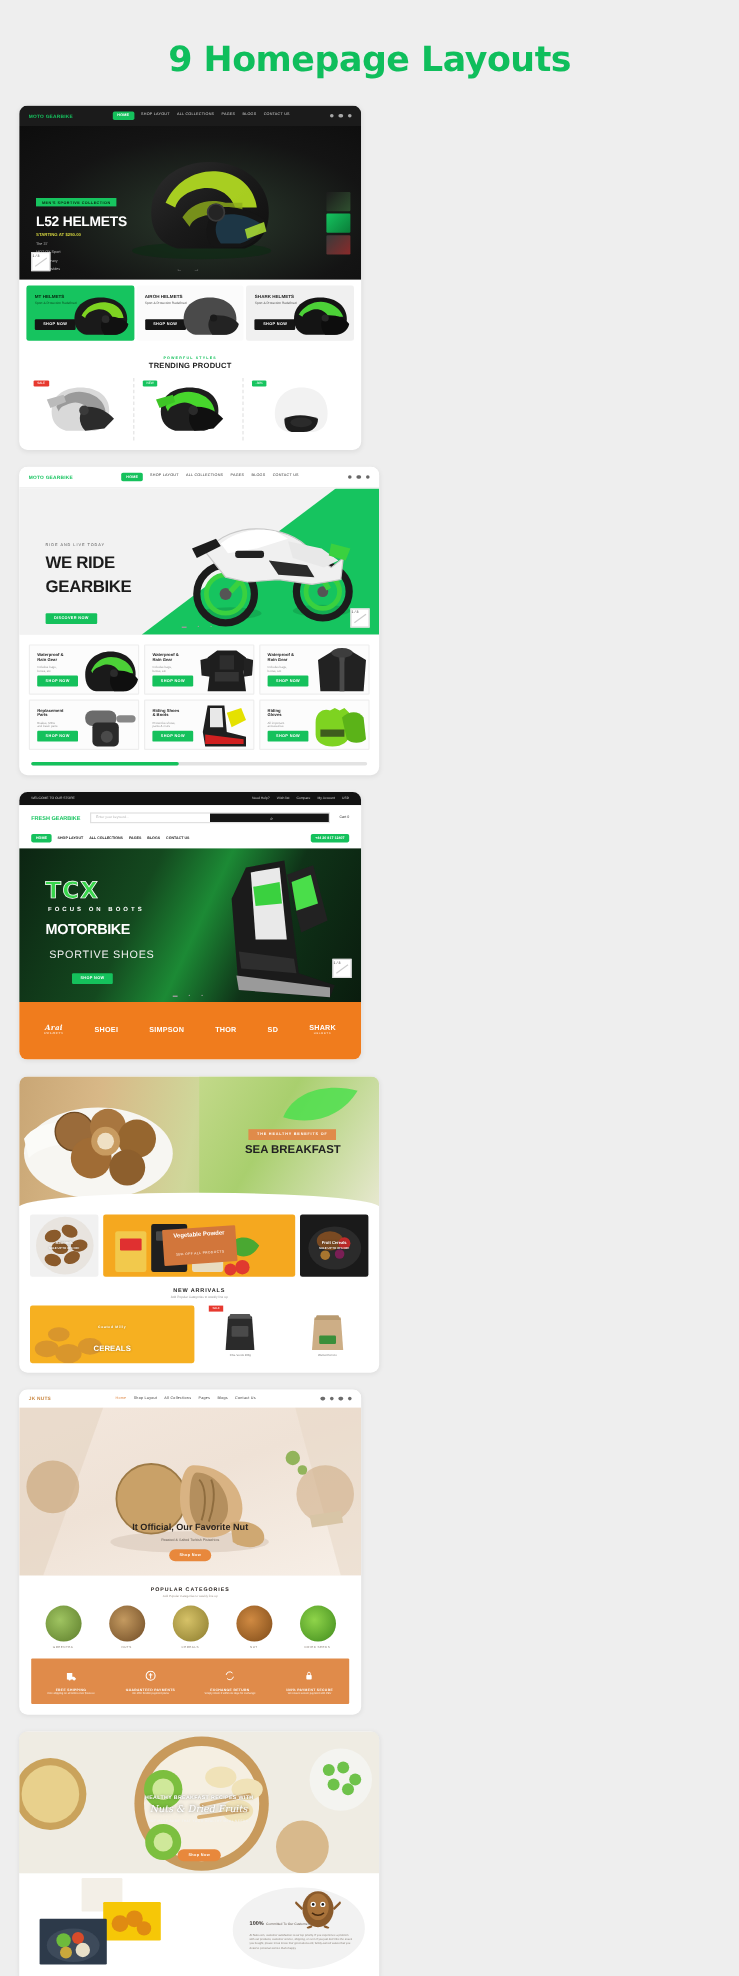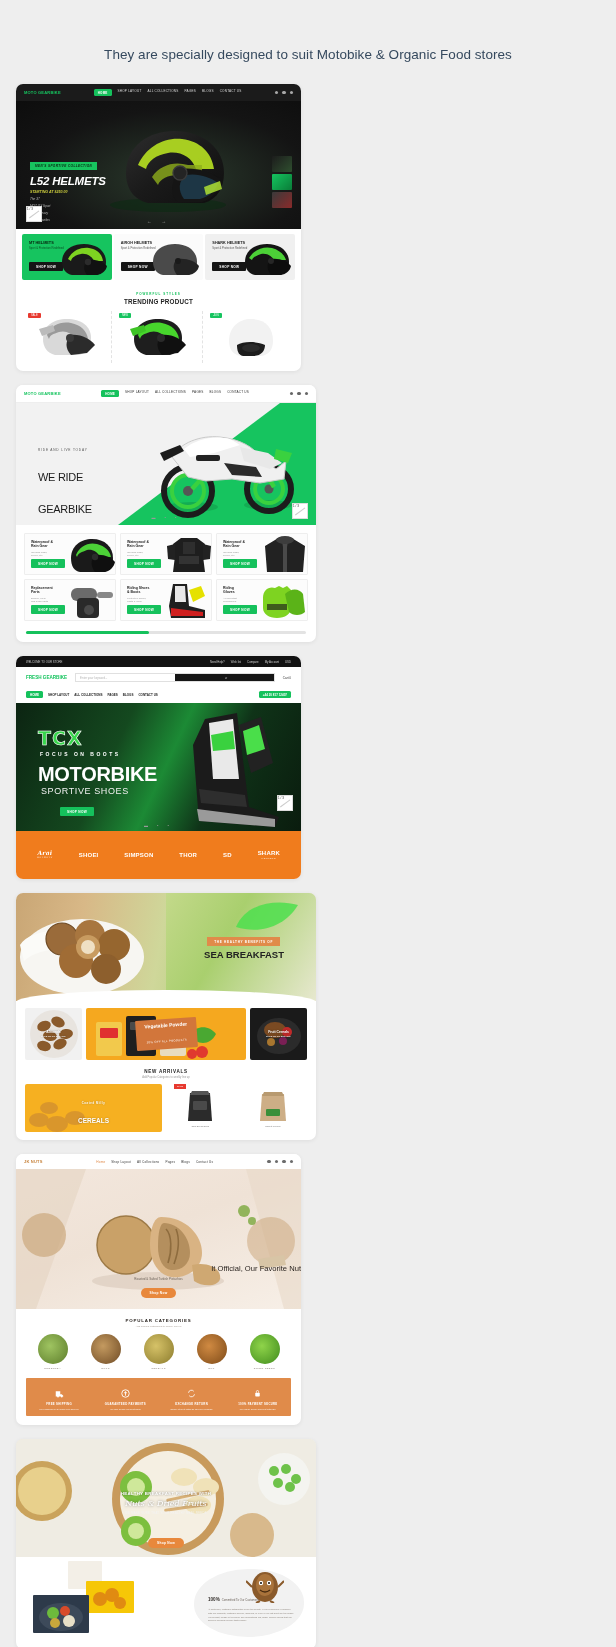--- a/index.html
+++ b/index.html
@@ -66,21 +66,21 @@
   .btn-green { background: #15c15c; color: #fff; }
   .btn-dark  { background: #151515; color: #fff; }
   .btn-orange{ background: #e8883c; color: #fff; border-radius: 9px; padding: 3px 9px; }
 
   
   .c1-hero {
     height: 128px; background: radial-gradient(ellipse at 55% 60%, #2a3a2c 0%, #141414 62%, #0d0d0d 100%);
     position: relative; color: #fff; overflow: hidden;
   }
   .c1-nav { background: #1b1b1b; color: #d8d8d8; }
-  .c1-copy { position: absolute; left: 14px; top: 52px; font-style: italic; }
+  .c1-copy { position: absolute; left: 14px; top: 52px; }
   .c1-tag { background:#17c45f; color:#06270f; font-size:3.1px; font-weight:bold; padding:1.6px 5px; display:inline-block; letter-spacing:.4px;}
   .c1-h { font-size: 11.5px; font-weight: bold; letter-spacing: -.2px; margin-top: 4px; }
   .c1-sub { font-size: 3.6px; font-weight: bold; color: #cfcf3e; margin-top: 3px; }
   .c1-lines { font-size: 3.1px; color: #bdbdbd; margin-top: 3px; }
   .helmet-svg { position: absolute; left: 92px; top: 24px; }
   .c1-thumbs { position: absolute; right: 9px; top: 55px; display: flex; flex-direction: column; gap: 2px; }
   .c1-thumb { width: 20px; height: 16px; border-radius: 1px; }
   .sq-badge {
     position:absolute; left:10px; bottom:7px; width:16px; height:16px;
     background:#fff; border:.5px solid #ddd; font-size:3px; color:#333;
@@ -101,21 +101,21 @@
   .prod:last-child{border-right:none;}
   .prod .tag { position:absolute; left:4px; top:2px; font-size:2.6px; color:#fff; padding:1px 3px; border-radius:1px;}
 
   
   .c2-nav { background:#fff; color:#333; border-bottom:.4px solid #eee;}
   .c2-hero { height:122px; background:#f2f2f2; position:relative; overflow:hidden;}
   .c2-diag { position:absolute; inset:0; background:#16c45f;
     clip-path: polygon(100% 0, 100% 100%, 34% 100%, 88% 0); }
   .c2-copy { position:absolute; left:22px; top:45px; color:#1c1c1c; }
   .c2-kick { font-size:3.2px; letter-spacing:.8px; color:#555; }
-  .c2-h { font-size:11px; font-weight:normal; line-height:1.08; margin-top:20px; letter-spacing:-.3px;}
+  .c2-h { font-size:14px; font-weight:bold; line-height:1.08; margin-top:5px; letter-spacing:-.3px;}
   .cat-grid { display:grid; grid-template-columns: repeat(3, 1fr); gap:4px; padding:8px; }
   .cat { height:42px; background:#fcfcfc; border:.4px solid #eee; border-radius:1px; padding:6px; position:relative; overflow:hidden;}
   .cat-t { font-size:3.5px; font-weight:bold; color:#1f1f1f; line-height:1.25;}
   .cat-s { font-size:2.5px; color:#999; margin-top:2px; line-height:1.3;}
   .cat-b { position:absolute; left:6px; bottom:6px;}
   .cat-img { position:absolute; right:-2px; bottom:0; }
   .progbar { height:3px; margin:2px 10px 8px; background:#e3e3e3; border-radius:2px; position:relative;}
   .progbar i { position:absolute; left:0; top:0; bottom:0; width:44%; background:#15c15c; border-radius:2px;}
 
   
@@ -123,21 +123,21 @@
   .c3-mid { display:flex; align-items:center; gap:8px; padding:6px 10px; background:#fff;}
   .searchbox { flex:1; display:flex; border:.5px solid #e0e0e0; height:9px; align-items:center;}
   .searchbox span { flex:1; font-size:2.9px; color:#b5b5b5; padding-left:4px;}
   .searchbox .sbtn { width:12px; background:#161616; height:100%; display:flex; align-items:center; justify-content:center; color:#fff; font-size:4px;}
   .c3-nav { display:flex; gap:5px; align-items:center; padding:3px 10px 5px; font-size:3px; font-weight:bold; color:#222;}
   .c3-hero { height:128px; position:relative; overflow:hidden;
     background: linear-gradient(115deg,#0c2412 0%,#14491f 35%,#1c8a35 52%,#0f3318 70%,#0a1c0e 100%); }
   .tcx-word { position:absolute; left:22px; top:24px; font-size:19px; font-weight:bold; color:#38d64c;
      -webkit-text-stroke:.6px #fff; letter-spacing:1px; font-family:"DejaVu Sans",sans-serif;}
   .tcx-sub { position:absolute; left:24px; top:48px; font-size:5px; letter-spacing:2.5px; color:#fff; font-weight:bold;}
-  .tcx-h { position:absolute; left:22px; top:60px; font-size:20px; font-weight:bold; color:#fff; letter-spacing:-.3px;}
+  .tcx-h { position:absolute; left:22px; top:60px; font-size:12px; font-weight:bold; color:#fff; letter-spacing:-.3px;}
   .tcx-h2 { position:absolute; left:25px; top:83px; font-size:9px; color:#f0f0f0; letter-spacing:.6px;}
   .tcx-btn { position:absolute; left:44px; top:104px; }
   .orange-strip { background:#f07c1d; height:48px; display:flex; align-items:center; justify-content:space-around; padding:0 8px;}
   .blogo { color:#fff; font-weight:bold; font-size:6px; letter-spacing:.2px; text-align:center; line-height:1;}
   .blogo small { display:block; font-size:2.2px; font-weight:normal; letter-spacing:.6px; margin-top:1px; opacity:.9;}
 
   
   .c4-hero { height:108px; position:relative; overflow:hidden;
     background: linear-gradient(100deg,#c9a675 0%,#d8b887 22%,#cfd79a 48%,#b6cf7e 66%,#e6e2c7 100%); }
   .sea-tag { position:absolute; right:36px; top:44px; background:#e08b4a; color:#fff; font-size:3.1px; letter-spacing:.7px; padding:2.5px 7px; font-weight:bold;}
@@ -154,21 +154,21 @@
   .na-head { text-align:center; padding:7px 0 3px;}
   .na-t { font-size:4.6px; font-weight:bold; letter-spacing:.7px; color:#222;}
   .na-s { font-size:2.6px; color:#9b9b9b; margin-top:2px;}
   .na-row { display:flex; gap:4px; padding:2px 9px 8px;}
   .na-item { flex:1; height:48px; position:relative; display:flex; align-items:center; justify-content:center;}
 
   
   .c5-nav { background:#fff; color:#3b3b3b; }
   .c5-hero { height:140px; position:relative; overflow:hidden;
     background: linear-gradient(160deg,#f3e7dd 0%,#efe2d6 45%,#f7efe7 100%); }
-  .c5-h { position:absolute; left:0; right:0; bottom:36px; text-align:right; font-size:7.6px; font-weight:normal; color:#2a2420;}
+  .c5-h { position:absolute; left:0; right:0; bottom:36px; text-align:center; font-size:7.6px; font-weight:bold; color:#2a2420;}
   .c5-s { position:absolute; left:0; right:0; bottom:28px; text-align:center; font-size:3px; color:#6d635a;}
   .c5-btnwrap { position:absolute; left:0; right:0; bottom:11px; text-align:center;}
   .pc-head { text-align:center; padding:9px 0 2px;}
   .pc-t { font-size:4.4px; font-weight:bold; letter-spacing:.8px; color:#2a2420;}
   .pc-s { font-size:2.5px; color:#a39a92; margin-top:2px;}
   .pc-row { display:flex; padding:4px 12px 8px; gap:4px;}
   .pc-item { flex:1; text-align:center;}
   .pc-circ { width:30px; height:30px; border-radius:50%; margin:0 auto; overflow:hidden;}
   .pc-lab { font-size:2.5px; color:#8b8178; margin-top:3px; letter-spacing:.4px;}
   .feat-strip { background:#e08b4a; display:flex; margin:0 10px 9px; border-radius:1px;}
@@ -188,21 +188,21 @@
   .about-copy { position:absolute; right:22px; top:30px; width:86px;}
   .about-copy b { font-size:4.6px; color:#2f2a26;}
   .about-copy b span { font-size:2.8px; font-weight:normal; color:#6d645c; margin-left:2px;}
   .about-copy p { font-size:2.3px; color:#8a827a; line-height:1.55; margin-top:3px;}
   .ph { position:absolute; border-radius:1px; overflow:hidden;}
 </style>
 </head>
 <body>
 
 <div class="page-head">
-  <div class="page-sub">They are specially designed to suit Motobike &amp; Organic Food stores</div>
+  <div class="page-title">9 Homepage Layouts</div>
 </div>
 
 <div class="grid">
 
   <div class="card">
     <div class="nav c1-nav">
       <span class="logo" style="color:#16c45f">MOTO GEARBIKE</span>
       <span class="items">
         <span class="pill">HOME</span>
         <span>SHOP LAYOUT</span>

